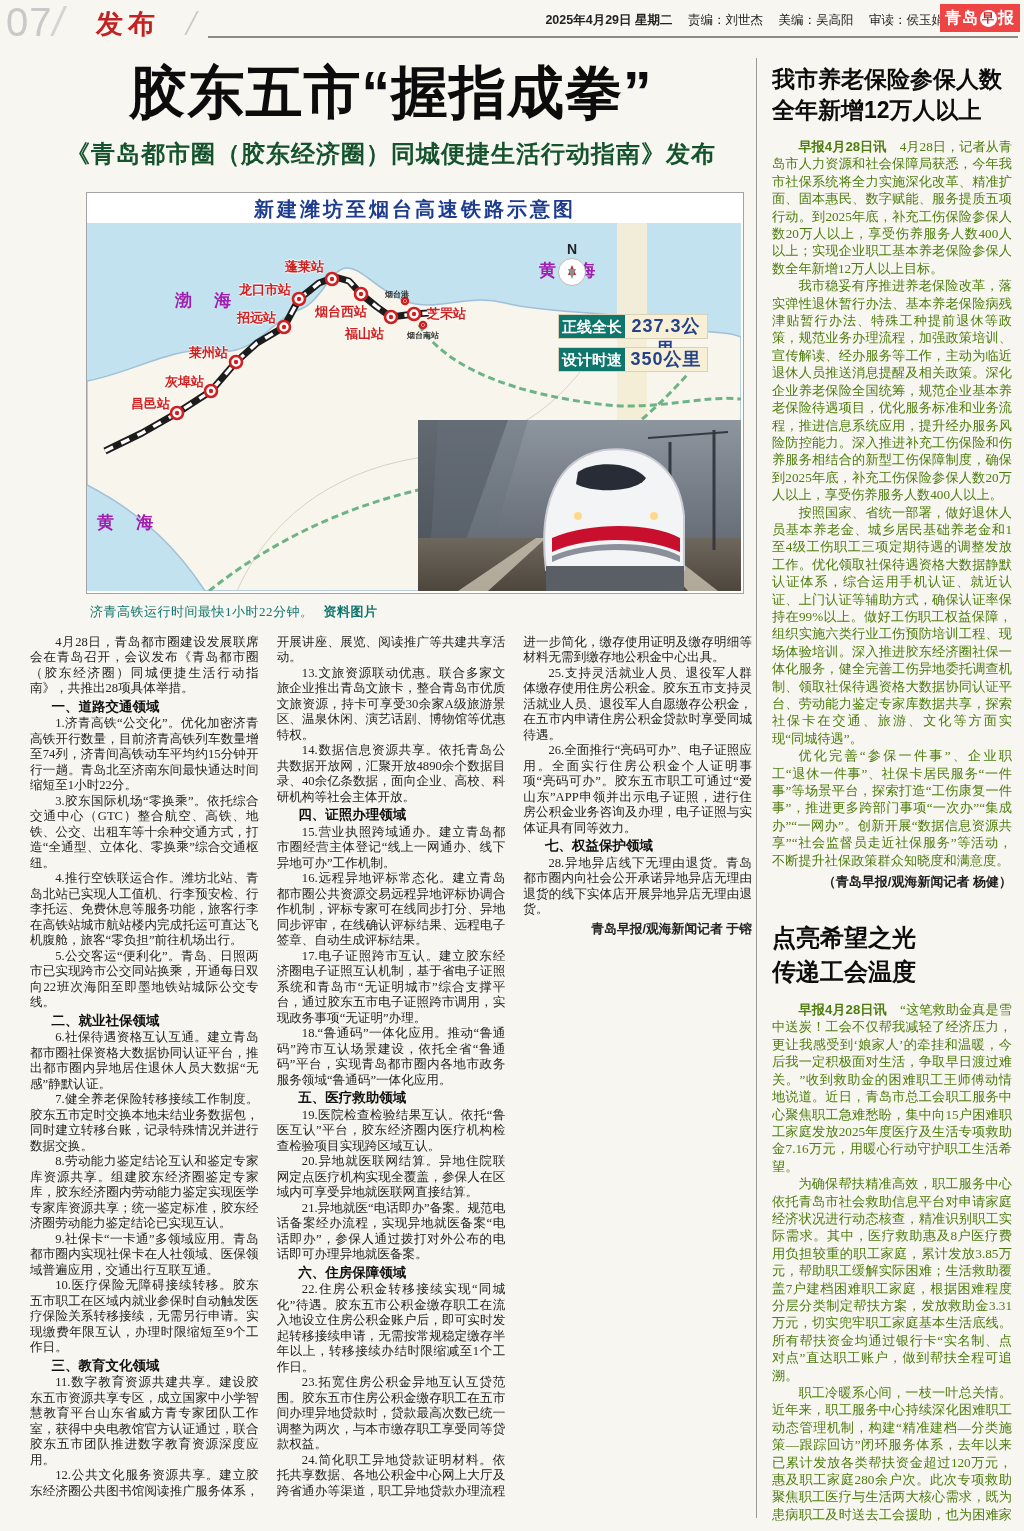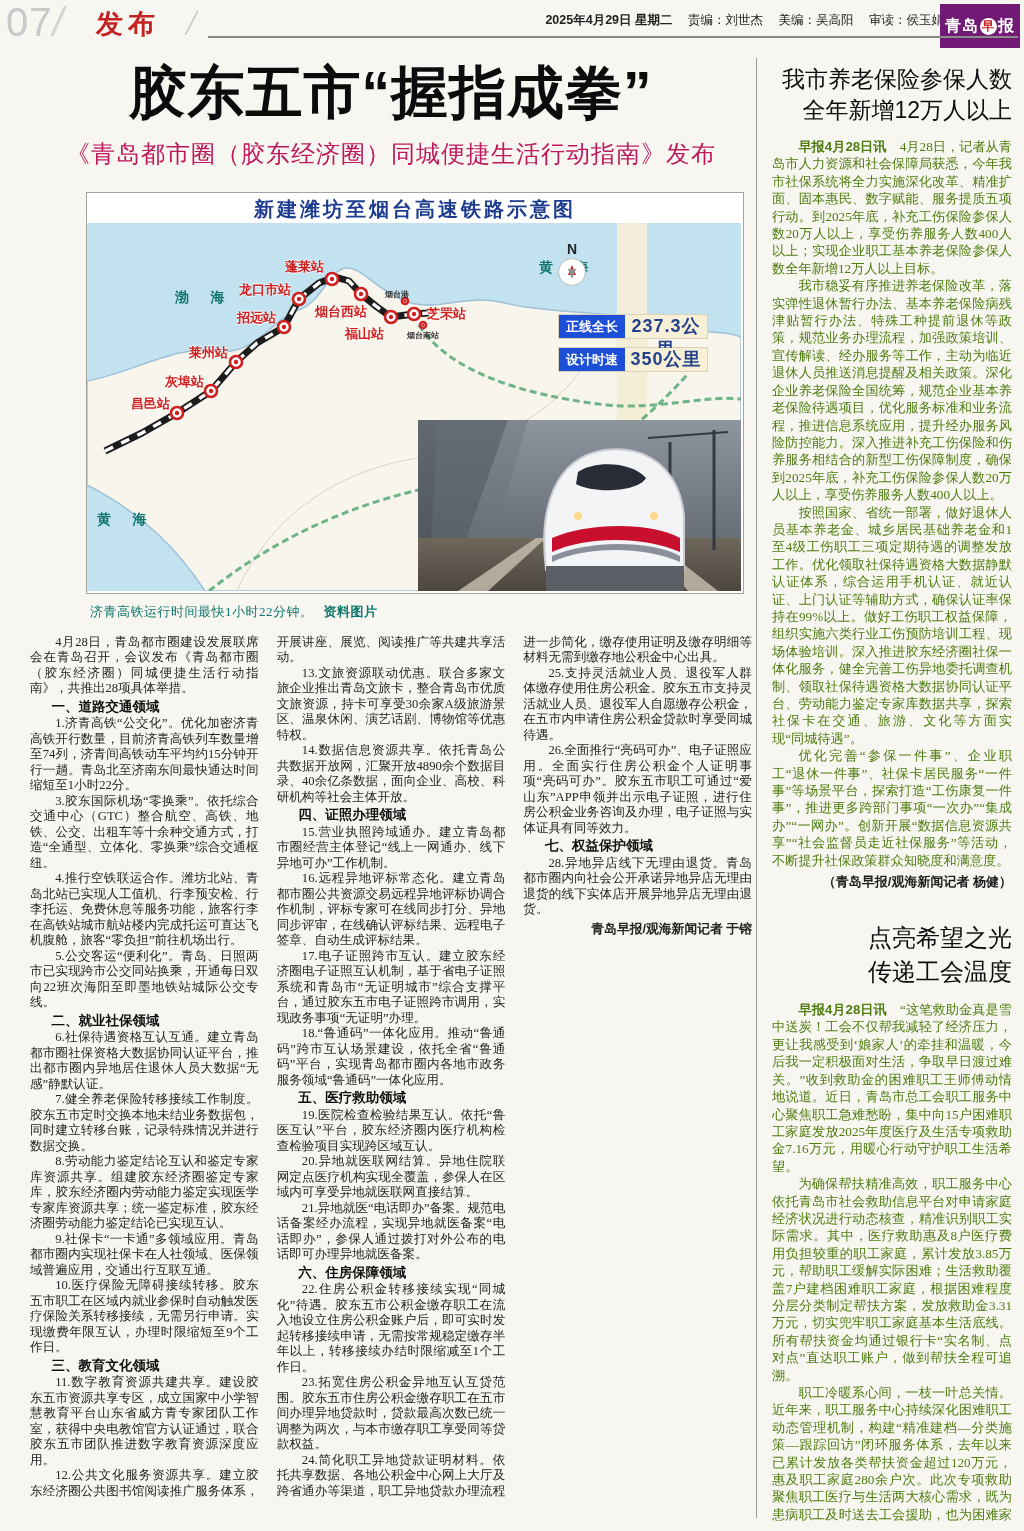--- a/index.html
+++ b/index.html
@@ -7,59 +7,59 @@
   
   .hdr{position:absolute;top:0;left:0;right:0;height:46px}
   .pageno{position:absolute;left:6px;top:0;font-family:"Liberation Sans",sans-serif;font-size:40px;color:#c9c9c9;font-weight:400;letter-spacing:1px}
   .pageno .sl{color:#d4d4d4;font-style:italic}
   .secname{position:absolute;left:96px;top:6px;font-family:"Liberation Sans",sans-serif;font-weight:900;font-size:27px;color:#c32222;letter-spacing:5px}
   .secslash{position:absolute;left:186px;top:2px;font-size:36px;color:#c9c9c9;font-style:italic}
   .hdr-rule{position:absolute;left:208px;right:6px;top:36px;border-top:2px solid #8a8a8a}
   .hdr-right{position:absolute;right:80px;top:12px;font-family:"Liberation Sans",sans-serif;font-size:12.5px;color:#222;white-space:nowrap}
   .hdr-right b{font-weight:700}
   .hdr-right span{margin-left:12px}
-  .masthead{position:absolute;right:4px;top:4px;background:#701a75;color:#fff;font-family:"Liberation Sans",sans-serif;font-weight:900;font-size:16px;height:44px;display:flex;align-items:center;padding:0 5px;letter-spacing:1px}
+  .masthead{position:absolute;right:4px;top:4px;background:#ef4444;color:#fff;font-family:"Liberation Sans",sans-serif;font-weight:900;font-size:16px;height:28px;display:flex;align-items:center;padding:0 5px;letter-spacing:1px}
   .mast-circle{display:inline-flex;align-items:center;justify-content:center;background:#fff;color:#c81e1e;border-radius:50%;width:17px;height:17px;font-size:12px;margin:0 1px}
   
   .main{position:absolute;left:30px;top:50px;width:722px}
   .vdivider{position:absolute;left:756px;top:58px;height:1460px;width:1px;background:#9a9a9a}
   aside{position:absolute;left:772px;top:56px;width:240px;height:1468px;overflow:hidden}
   
   h1{margin:10px 0 0;font-family:"Liberation Sans",sans-serif;font-weight:900;font-size:57px;line-height:1.15;text-align:center;color:#0c0c0c;letter-spacing:1px}
-  h2{margin:12px 0 0;font-family:"Liberation Sans",sans-serif;font-weight:400;font-size:24px;text-align:center;color:#be185d;letter-spacing:1px}
+  h2{margin:12px 0 0;font-family:"Liberation Sans",sans-serif;font-weight:700;font-size:24px;text-align:center;color:#14532d;letter-spacing:1px}
   
   .mapfig{position:relative;margin:22px 6px 0 56px;width:656px;height:400px;border:1px solid #a3a3a3;background:#fff}
   .map-title{height:30px;line-height:32px;text-align:center;font-family:"Liberation Sans",sans-serif;font-weight:800;font-size:20px;color:#1d3c8f;letter-spacing:3px}
   .map-wrap{position:relative;width:654px;height:368px;overflow:hidden}
   .map-wrap svg.map{position:absolute;left:0;top:0}
   .st-label{position:absolute;font-family:"Liberation Sans",sans-serif;font-weight:800;font-size:13px;color:#d01f1f;white-space:nowrap;text-shadow:0 1px 1px #fff,0 -1px 1px #fff}
   .st-minor-label{position:absolute;font-family:"Liberation Sans",sans-serif;font-weight:700;font-size:8px;color:#333;white-space:nowrap}
   .st-ring{fill:#fff;stroke:#d01f1f;stroke-width:2.6}
   .st-core{fill:#d01f1f}
-  .sea-label{position:absolute;color:#0f766e;font-size:14px;letter-spacing:9px;font-weight:700;white-space:nowrap}
+  .sea-label{position:absolute;color:#a21caf;font-size:17px;letter-spacing:9px;font-weight:700;white-space:nowrap}
   .compass{position:absolute;left:470px;top:18px;width:30px;text-align:center;font-family:"Liberation Sans",sans-serif}
   .compass .n{font-weight:800;font-size:14px;color:#222}
   .needle{width:26px;height:26px;border:1px solid #bbb;border-radius:50%;background:#fff;margin:1px auto 0;position:relative}
   .needle:before{content:"";position:absolute;left:9px;top:2px;border:4px solid transparent;border-bottom:10px solid #c32222}
   .needle:after{content:"";position:absolute;left:9px;bottom:2px;border:4px solid transparent;border-top:10px solid #8d8d8d}
   .badges{position:absolute;left:472px;top:92px}
   .badge-row{display:flex;margin-bottom:10px;box-shadow:0 0 0 1px #d9d2b8}
-  .badge-label{background:#1d4ed8;color:#fff;font-family:"Liberation Sans",sans-serif;font-weight:800;font-size:13px;width:66px;height:23px;line-height:23px;text-align:center}
+  .badge-label{background:#0f766e;color:#fff;font-family:"Liberation Sans",sans-serif;font-weight:800;font-size:15px;width:66px;height:23px;line-height:23px;text-align:center}
   .badge-value{background:#f7f0d6;color:#24418c;font-family:"Liberation Sans",sans-serif;font-weight:800;font-size:18px;width:82px;height:23px;line-height:23px;text-align:center;letter-spacing:1px}
   .train{position:absolute;left:331px;top:197px;width:323px;height:171px}
   
   .caption{margin:9px 0 0 60px;font-size:13px;color:#0f766e;letter-spacing:.5px}
   .caption b{font-family:"Liberation Sans",sans-serif;margin-left:10px}
   
   .body-cols{margin-top:14px;width:722px;height:888px;column-count:3;column-gap:18px;column-fill:auto;font-size:12.6px;line-height:15.5px;text-align:justify;overflow:hidden;color:#242424}
   .para{margin:0;text-indent:2em}
   .sec-h{margin:2px 0;font-family:"Liberation Sans",sans-serif;font-size:13.5px;font-weight:800;text-indent:1.6em;color:#111}
   .m-byline{margin:3px 0 0;font-family:"Liberation Sans",sans-serif;font-weight:700;text-align:right;text-indent:0;font-size:12.8px}
   
-  .s-title{margin:8px 0 12px;font-family:"Liberation Sans",sans-serif;font-weight:400;font-size:23px;line-height:31px;text-align:right;color:#0d0d0d}
+  .s-title{margin:8px 0 12px;font-family:"Liberation Sans",sans-serif;font-weight:700;font-size:23px;line-height:31px;text-align:left;color:#0d0d0d}
   .s-title2{margin:30px 0 12px;font-size:24px;line-height:34px}
   .s-para{margin:0;text-indent:2em;font-size:13.2px;line-height:17.4px;text-align:justify;color:#4d7c0f}
   .s-para b{font-family:"Liberation Sans",sans-serif}
   .s-byline{margin:4px 0 0;text-align:right;font-family:"Liberation Sans",sans-serif;font-weight:700;font-size:13px;text-indent:0}
 </style>
 </head>
 <body>
 
 <div class="hdr">
   <div class="pageno"><span>07</span><span class="sl">/</span></div>

